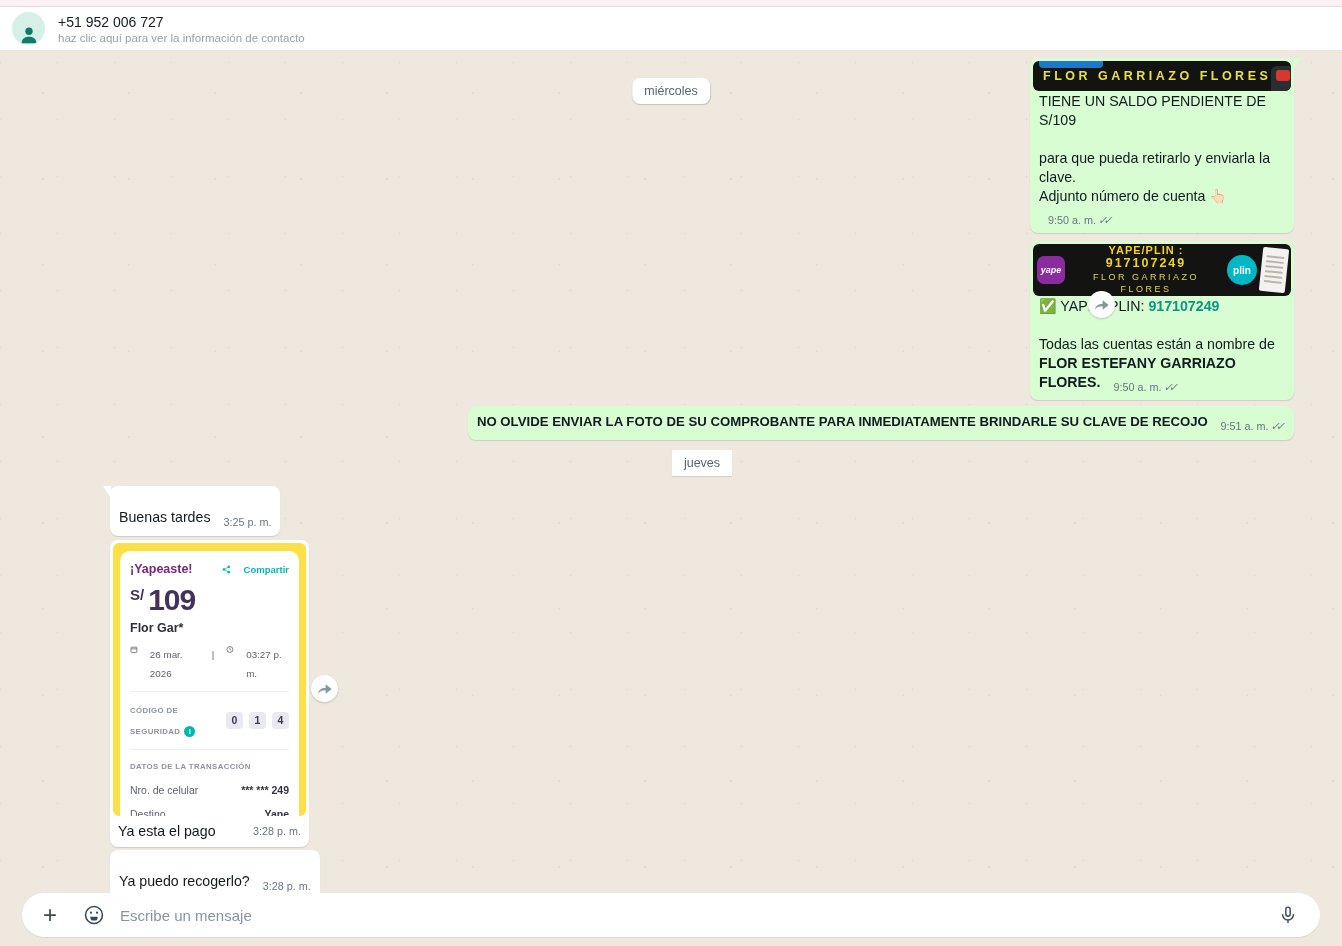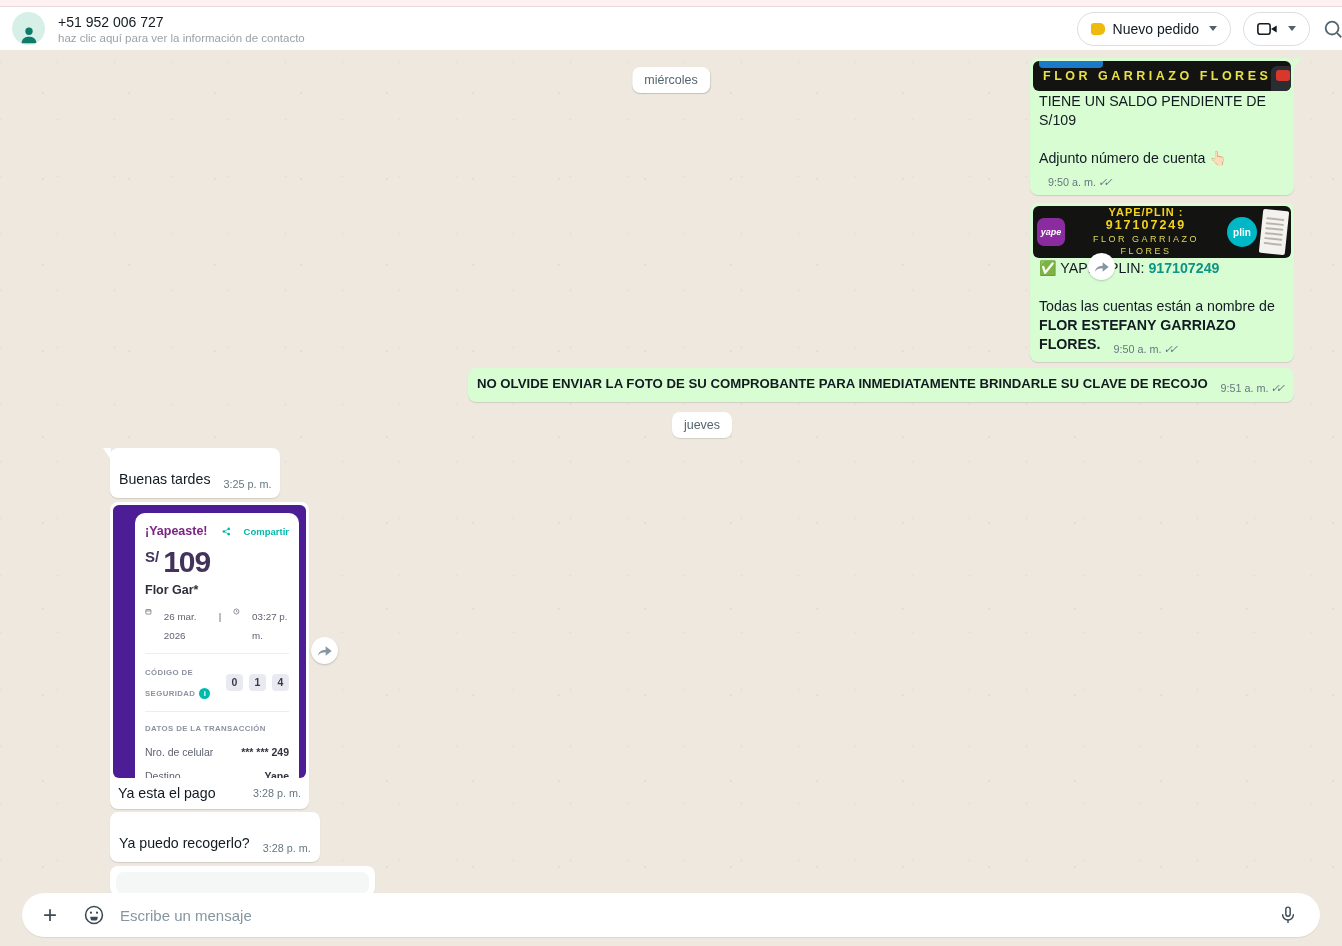--- a/index.html
+++ b/index.html
@@ -30,25 +30,25 @@
   
   .chat { position:relative; height:843px; padding:8px 48px 0 110px;
           background-color:#efe8de;
           background-image:
             radial-gradient(#e6dcd0 1.1px, rgba(0,0,0,0) 1.2px),
             radial-gradient(#eae0d6 1px, rgba(0,0,0,0) 1.1px);
           background-size:86px 86px, 57px 57px;
           background-position:0 0, 29px 41px;
           display:flex; flex-direction:column; overflow:hidden; }
 
-  .floating-date { position:absolute; top:17px; left:50%; transform:translateX(-50%);
+  .floating-date { position:absolute; top:28px; left:50%; transform:translateX(-50%);
                    background:#fff; color:#54656f; font-size:12.5px; padding:6px 12px;
                    border-radius:8px; box-shadow:0 1px 1px rgba(11,20,26,.18); z-index:5; }
   .date-divider { align-self:center; background:#fff; color:#54656f; font-size:12.5px;
-                  padding:6px 12px; border-radius:8px; box-shadow:0 1px 1px rgba(11,20,26,.12); }
+                  padding:6px 12px; border-radius:1px; box-shadow:0 1px 1px rgba(11,20,26,.12); }
 
   .row { display:flex; width:100%; position:relative; }
   .row.in  { justify-content:flex-start; }
   .row.out { justify-content:flex-end; }
 
   .bubble { position:relative; border-radius:8px; box-shadow:0 1px 1px rgba(11,20,26,.13);
             font-size:14.2px; color:#111b21; line-height:19px; }
   .bubble.green { background:#d9fdd3; }
   .bubble.white { background:#ffffff; }
   .tail-out::after { content:''; position:absolute; top:0; right:-7px; width:8px; height:12px;
@@ -90,22 +90,22 @@
            margin-left:4px; flex:none; padding:5px 3px; }
   .paper i { display:block; height:2px; background:#b9b4ac; margin:3px 1px; border-radius:1px; }
   .yape-number-link { color:#0e9484; font-weight:700; }
 
   .reminder-bubble { padding:6px 9px 8px 9px; font-weight:700; font-size:13.2px; white-space:nowrap; }
 
   .text-bubble { padding:22px 9px 8px 9px; }
 
   
   .receipt-bubble { width:199px; padding:3px 3px 4px 3px; }
-  .receipt-card { width:193px; height:273px; background:#4c1d95; border-radius:6px;
-                  overflow:hidden; padding:8px 7px 0 22px; cursor:pointer; }
+  .receipt-card { width:193px; height:273px; background:#fde047; border-radius:6px;
+                  overflow:hidden; padding:8px 7px 0 7px; cursor:pointer; }
   .rc-white { background:#fff; border-radius:10px; padding:9px 10px 10px 10px; }
   .rc-top { display:flex; justify-content:space-between; align-items:center; }
   .rc-title { color:#7b2483; font-weight:700; font-size:12.5px; }
   .rc-share { color:#00b9ad; font-weight:700; font-size:9.5px; display:flex; align-items:center; gap:13px; }
   .rc-amount { margin-top:6px; color:#43335c; }
   .rc-cur { font-size:15px; font-weight:700; vertical-align:10px; }
   .rc-num { font-size:30px; font-weight:700; letter-spacing:-1px; }
   .rc-payer { font-size:12.5px; font-weight:700; color:#2e2e3c; margin-top:4px; }
   .rc-date { display:flex; gap:12px; color:#5f6370; font-size:9.8px; margin-top:7px; }
   .rline { border-top:1px solid #ececf2; margin:8px 0 7px 0; }
@@ -159,57 +159,40 @@
       <svg width="22" height="22" viewBox="0 0 24 24">
         <circle cx="12" cy="9" r="4" fill="#0e7a68"></circle>
         <path d="M4 22c0-5 4-7 8-7s8 2 8 7z" fill="#0e7a68"></path>
       </svg>
     </div>
     <div class="contact-texts">
       <span class="contact-name">+51 952 006 727</span>
       <span class="contact-sub">haz clic aquí para ver la información de contacto</span>
     </div>
   </div>
-  <div class="header-right">
-    <div class="pill">
-      <span class="tag-icon"></span>
-      <span>Nuevo pedido</span>
-      <span class="caret"></span>
-    </div>
-    <div class="pill">
-      <svg width="21" height="16" viewBox="0 0 24 18">
-        <rect x="1" y="3" width="14" height="12" rx="2.5" fill="none" stroke="#111b21" stroke-width="1.8"></rect>
-        <path d="M16 9 l6.5 -4 v8 z" fill="#111b21"></path>
-      </svg>
-      <span class="caret"></span>
-    </div>
-    <svg class="search-partial" viewBox="0 0 24 24">
-      <circle cx="11" cy="11" r="7" fill="none" stroke="#54656f" stroke-width="2"></circle>
-      <line x1="16.5" y1="16.5" x2="21" y2="21" stroke="#54656f" stroke-width="2"></line>
-    </svg>
-  </div>
 </div>
 
 <div class="chat">
 
   <div class="floating-date">miércoles</div>
 
   <div class="row out">
     <div class="bubble green out-media tail-out">
       <div class="banner1">
         <span class="bluepill"></span>
         <span class="btitle">FLOR GARRIAZO FLORES</span>
         <span class="pospad">
           <span class="poskey" style="background:#d8382c"></span>
 
         </span>
       </div>
       <div class="msg-text">
         <div>TIENE UN SALDO PENDIENTE DE S/109</div>
         <div style="height:19px"></div>
+        <div>para que pueda retirarlo y enviarla la clave.</div>
         <div>
           <span>Adjunto número de cuenta 👆🏻</span>
           <span class="meta">
               <span>9:50 a. m.</span>
             <span class="ticks">✓✓</span>
             </span>
         </div>
       </div>
     </div>
   </div>

